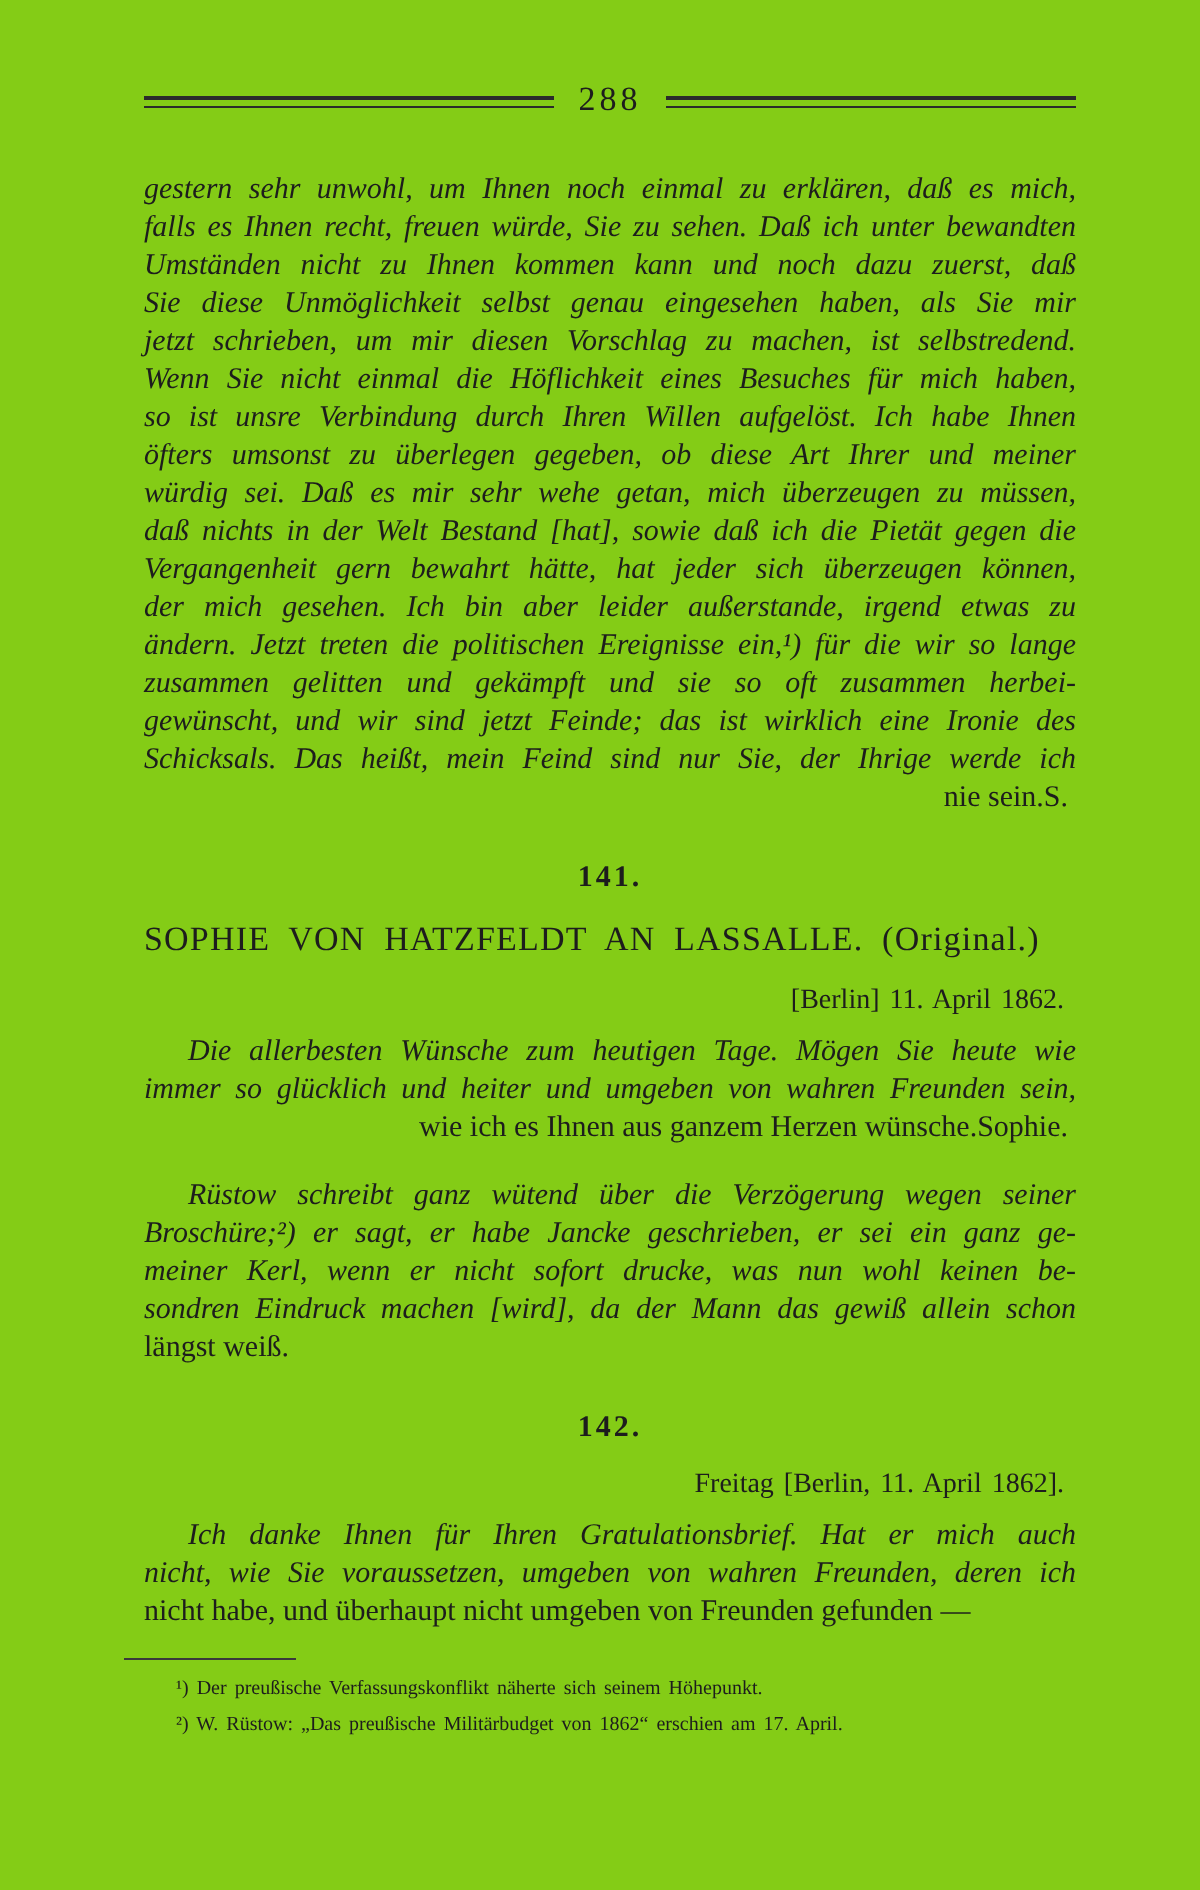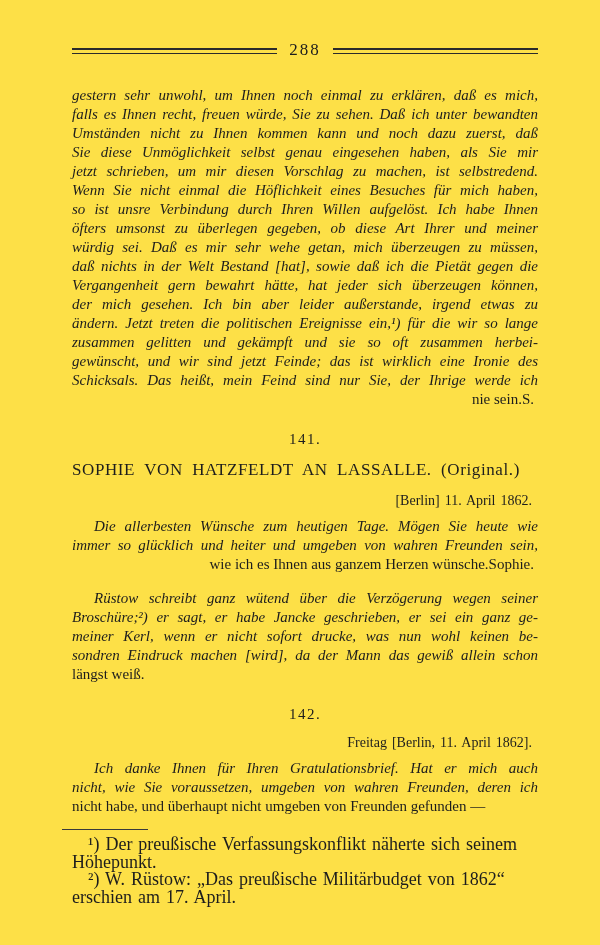--- a/index.html
+++ b/index.html
@@ -5,21 +5,21 @@
   html, body {
     margin: 0;
     padding: 0;
     background: #f4f4f2;
   }
   .page {
     position: relative;
     width: 600px;
     height: 945px;
     margin: 0 auto;
-    background: #fde047;
+    background: #84cc16;
     box-sizing: border-box;
     padding: 42px 62px 0 72px;
     font-family: "Liberation Serif", "DejaVu Serif", serif;
     color: #1d1d1d;
     overflow: hidden;
   }
   
   .header {
     display: flex;
     align-items: center;
@@ -65,20 +65,21 @@
   .ps {
     margin-top: 15px;
   }
   
   .secnum {
     text-align: center;
     font-size: 15px;
     letter-spacing: 1.5px;
     margin-top: 22px;
     margin-bottom: 12px;
+    font-weight: bold;
   }
   .heading {
     font-size: 17px;
     letter-spacing: 0.6px;
     word-spacing: 4.5px;
     margin-bottom: 13px;
     white-space: nowrap;
   }
   .dateline {
     text-align: right;
@@ -87,21 +88,21 @@
     padding-right: 6px;
     word-spacing: 1.5px;
   }
   
   .fnrule {
     width: 86px;
     border-top: 1.3px solid #3a3a3a;
     margin: 13px 0 6px -10px;
   }
   .footnotes {
-    font-size: 18px;
+    font-size: 10px;
     line-height: 17.5px;
     word-spacing: 1.5px;
   }
   .footnotes .tline {
     text-align: left;
     text-align-last: left;
     text-indent: 16px;
   }
 </style>
 </head>

